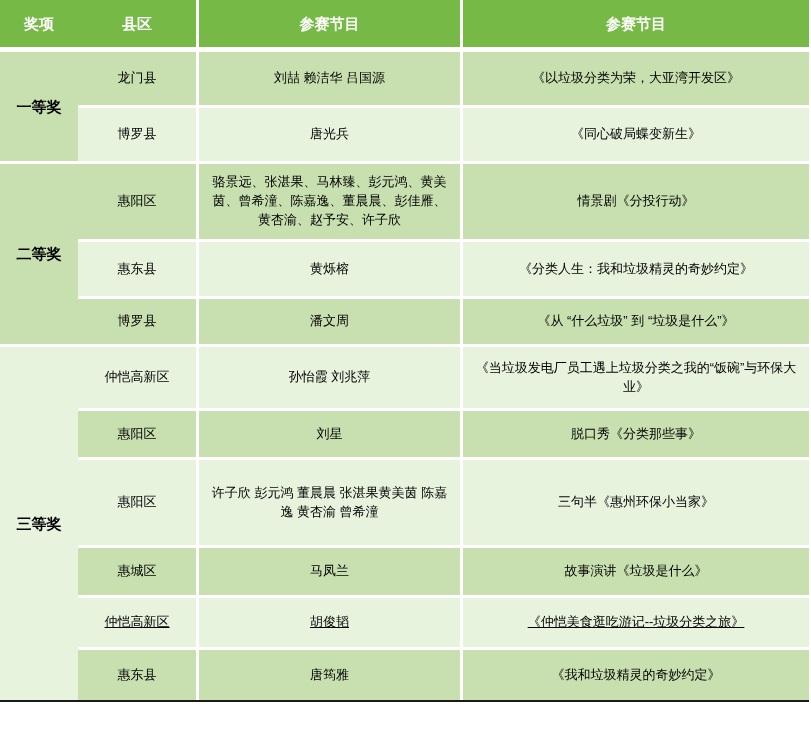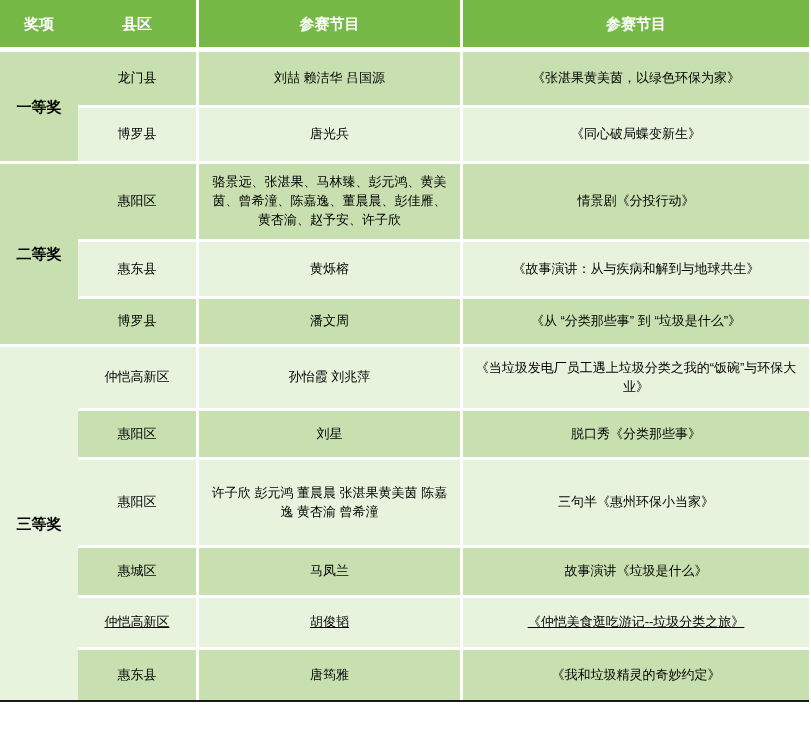--- a/index.html
+++ b/index.html
@@ -74,42 +74,42 @@
         <th>县区</th>
         <th class="sep-left">参赛节目</th>
         <th class="sep-left">参赛节目</th>
       </tr>
     </thead>
     <tbody>
         <tr style="height: 56px;">
           <td class="award dark" rowspan="2">一等奖</td>
           <td class="dark">龙门县</td>
           <td class="sep-left dark">刘喆 赖洁华 吕国源</td>
-          <td class="sep-left dark">《张湛果黄美茵，以绿色环保为家》</td>
+          <td class="sep-left dark">《以垃圾分类为荣，大亚湾开发区》</td>
         </tr>
         <tr style="height: 56px;">
           <td class="light">博罗县</td>
           <td class="sep-left light">唐光兵</td>
           <td class="sep-left light">《同心破局蝶变新生》</td>
         </tr>
         <tr style="height: 78px;">
           <td class="award dark" rowspan="3">二等奖</td>
           <td class="dark">惠阳区</td>
           <td class="sep-left dark">骆景远、张湛果、马林臻、彭元鸿、黄美茵、曾希潼、陈嘉逸、董晨晨、彭佳雁、黄杏渝、赵予安、许子欣</td>
           <td class="sep-left dark">情景剧《分投行动》</td>
         </tr>
         <tr style="height: 57px;">
           <td class="light">惠东县</td>
           <td class="sep-left light">黄烁榕</td>
-          <td class="sep-left light">《故事演讲：从与疾病和解到与地球共生》</td>
+          <td class="sep-left light">《分类人生：我和垃圾精灵的奇妙约定》</td>
         </tr>
         <tr style="height: 48px;">
           <td class="dark">博罗县</td>
           <td class="sep-left dark">潘文周</td>
-          <td class="sep-left dark">《从 “分类那些事” 到 “垃圾是什么”》</td>
+          <td class="sep-left dark">《从 “什么垃圾” 到 “垃圾是什么”》</td>
         </tr>
         <tr style="height: 64px;">
           <td class="award light last-group" rowspan="6">三等奖</td>
           <td class="light">仲恺高新区</td>
           <td class="sep-left light">孙怡霞 刘兆萍</td>
           <td class="sep-left light">《当垃圾发电厂员工遇上垃圾分类之我的“饭碗”与环保大业》</td>
         </tr>
         <tr style="height: 49px;">
           <td class="dark">惠阳区</td>
           <td class="sep-left dark">刘星</td>

